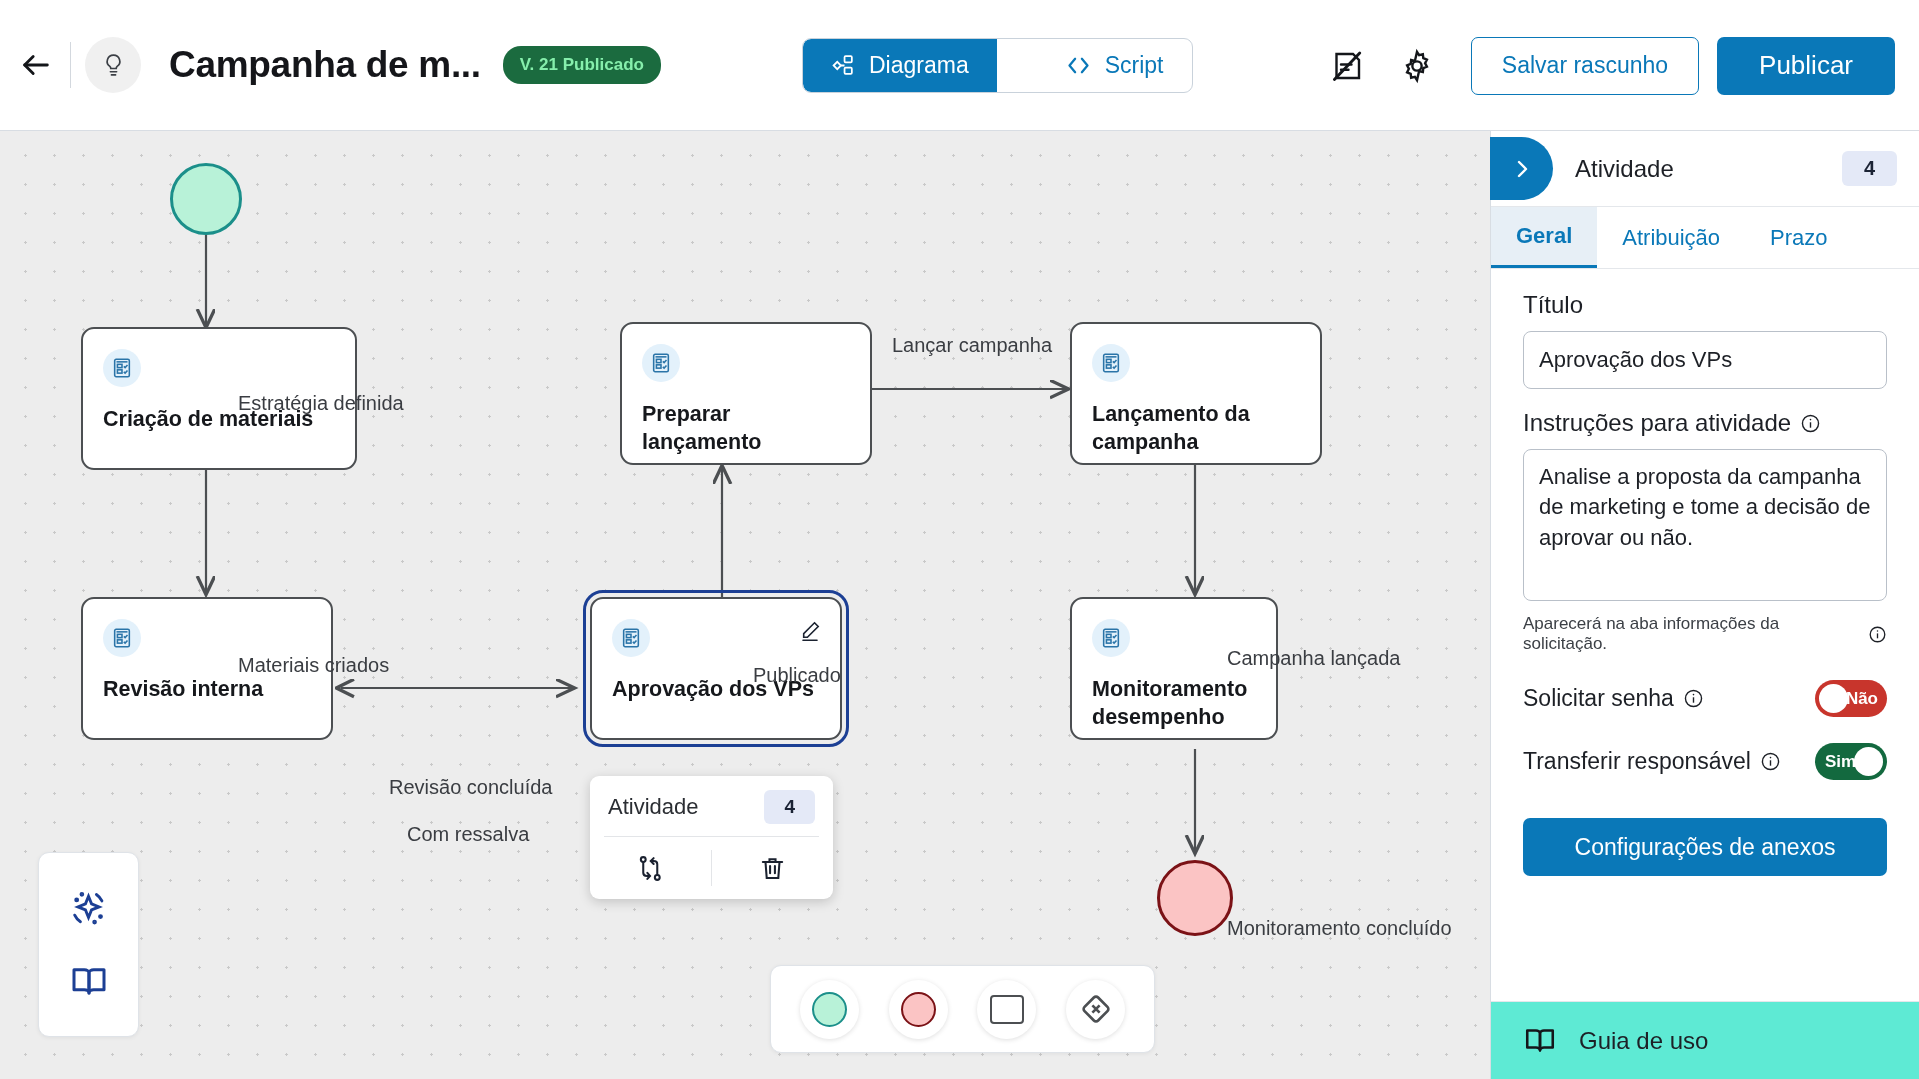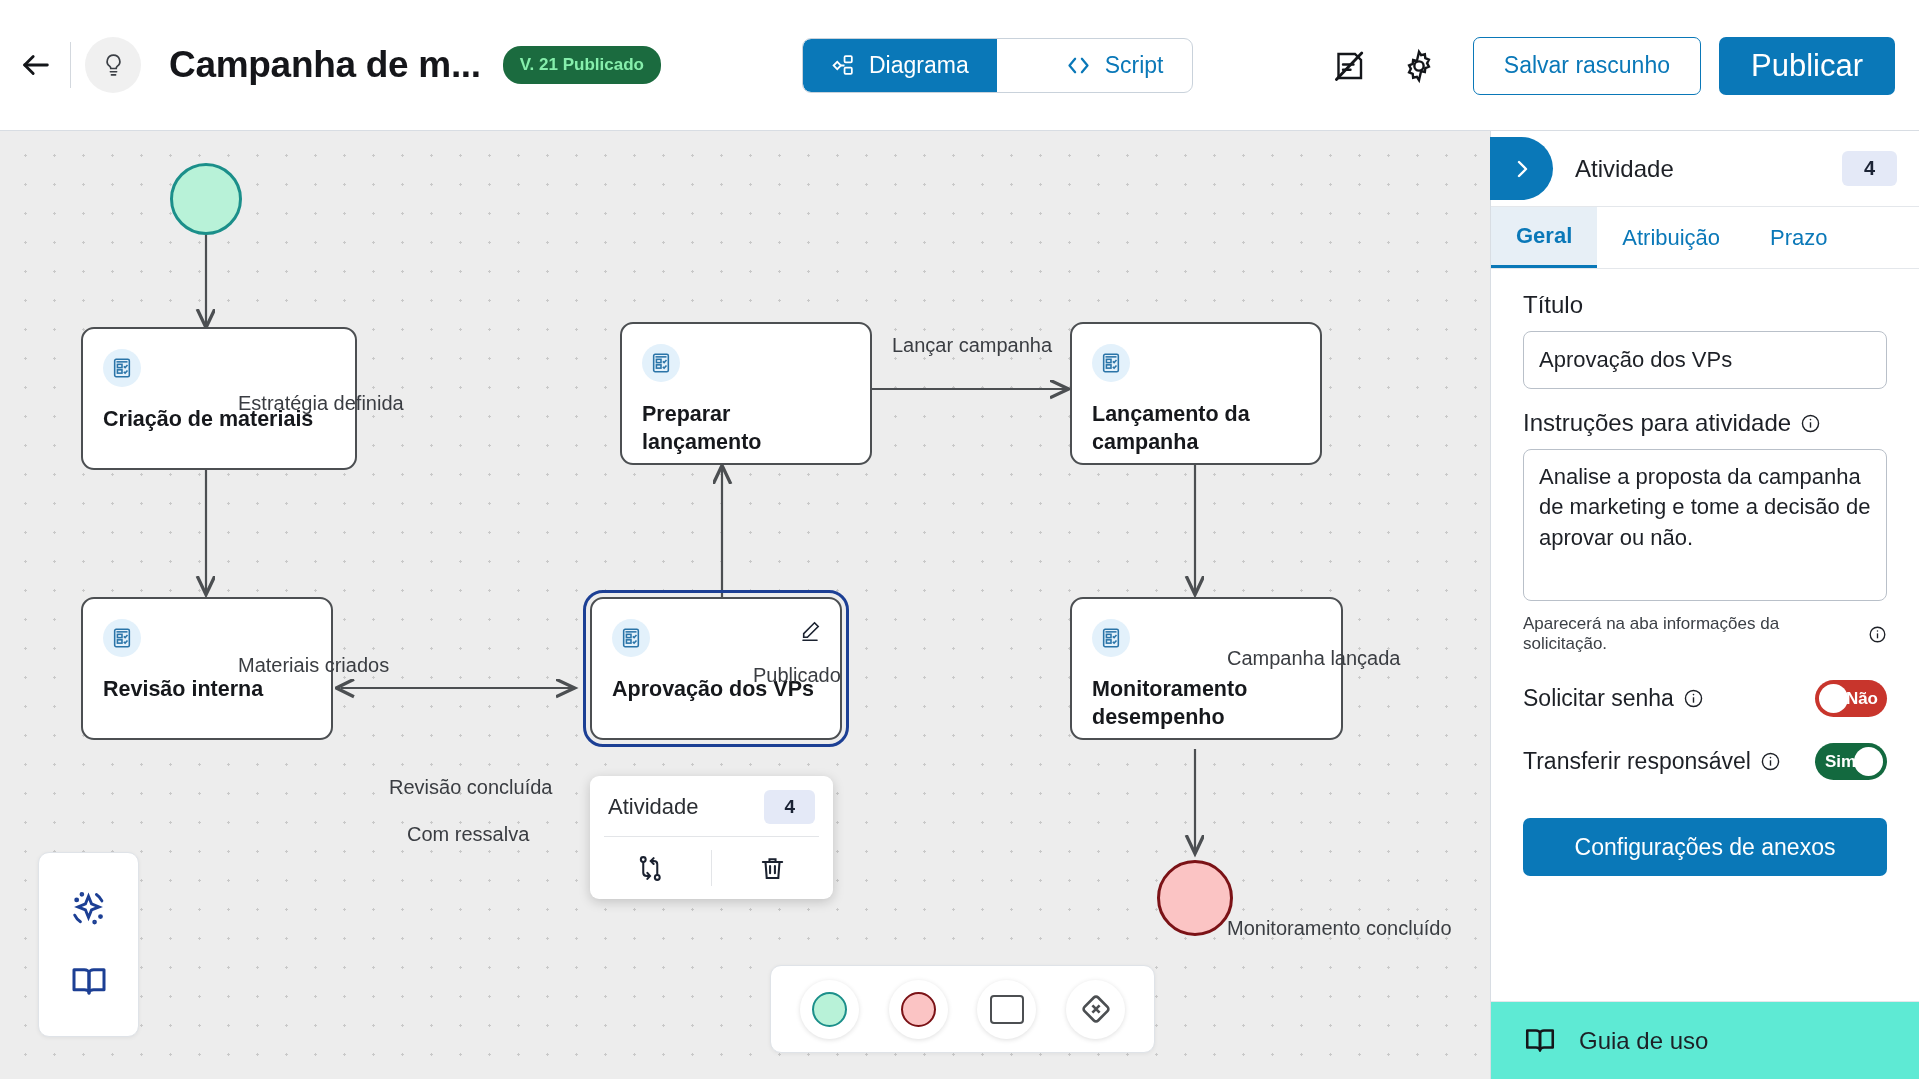--- a/index.html
+++ b/index.html
@@ -54,22 +54,22 @@
   .icon-btn {
     width: 52px; height: 52px; display: flex; align-items: center;
     justify-content: center; cursor: pointer; border-radius: 6px;
   }
   .btn-outline {
     border: 1px solid #0a78b8; color: #0a78b8; background: #fff;
     font-size: 23px; padding: 0 30px; height: 58px; border-radius: 7px;
     display: flex; align-items: center; cursor: pointer; margin-left: 10px;
   }
   .btn-primary {
-    background: #0a78b8; color: #fff; font-size: 31px;
-    padding: 0 32px; height: 58px; border-radius: 7px;
+    background: #0a78b8; color: #fff; font-size: 26px;
+    padding: 0 42px; height: 58px; border-radius: 7px;
     display: flex; align-items: center; cursor: pointer;
   }
 
   
   .canvas {
     position: absolute; top: 131px; left: 0; width: 1490px; height: 948px;
     background-color: #ededed;
     background-image: radial-gradient(#c9c9c9 1.1px, transparent 1.2px);
     background-size: 29px 29px; background-position: 11px 10px;
     overflow: hidden;
@@ -419,21 +419,21 @@
           <rect x="7" y="8" width="5" height="3.6"></rect>
             <path d="M14 10.2l1.4 1.4 2.6-2.8"></path>
           <rect x="7" y="14" width="5" height="3.6"></rect>
             <path d="M14 16.2l1.4 1.4 2.6-2.8"></path>
           <path d="M6 5.3h12"></path>
         </svg>
       </div>
       <div class="node-label">Lançamento da campanha</div>
     </div>
 
-    <div class="node" style="left:1070px; top:466px; width:273px; height:143px;">
+    <div class="node" style="left:1070px; top:466px; width:208px; height:143px;">
       <div class="node-icon">
         <svg width="22" height="22" viewBox="0 0 24 24" fill="none" stroke="#2a74a8" stroke-width="1.7">
           <rect x="4" y="2.5" width="16" height="19" rx="1.6"></rect>
           <rect x="7" y="8" width="5" height="3.6"></rect>
             <path d="M14 10.2l1.4 1.4 2.6-2.8"></path>
           <rect x="7" y="14" width="5" height="3.6"></rect>
             <path d="M14 16.2l1.4 1.4 2.6-2.8"></path>
           <path d="M6 5.3h12"></path>
         </svg>
       </div>

